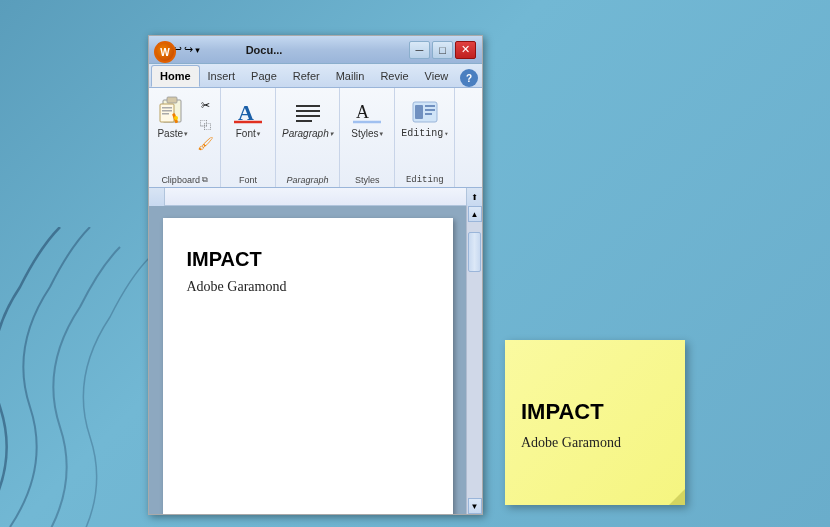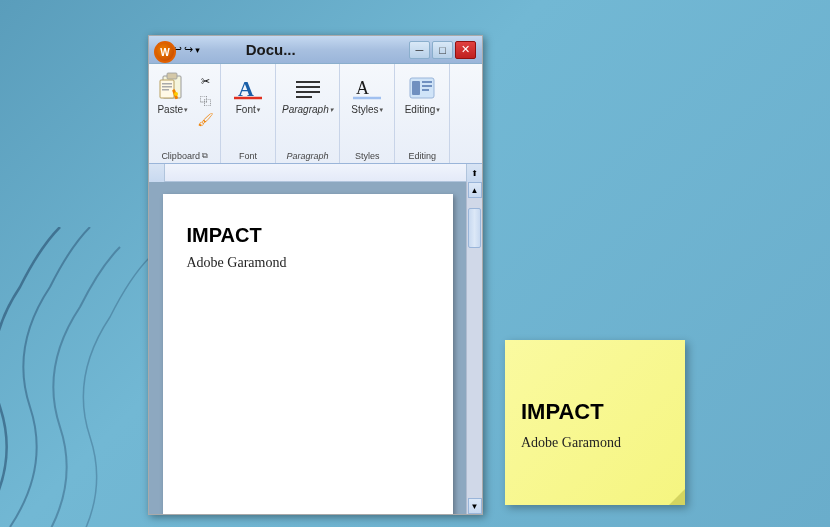--- a/index.html
+++ b/index.html
@@ -48,21 +48,21 @@
       background: linear-gradient(to bottom, #c5d9f1 0%, #a8c0e0 50%, #9ab5d9 100%);
       display: flex;
       align-items: center;
       padding: 0 6px;
       border-bottom: 1px solid #8aaecc;
       flex-shrink: 0;
     }
 
     .title-bar-text {
       flex: 1;
-      font-size: 15px;
+      font-size: 11px;
       color: #1a1a1a;
       font-weight: 600;
       padding-left: 40px;
     }
 
     .title-bar-buttons {
       display: flex;
       gap: 2px;
     }
 
@@ -445,20 +445,31 @@
 
     <span class="title-bar-text">Docu...</span>
 
     <div class="title-bar-buttons">
       <div class="title-btn">─</div>
       <div class="title-btn">□</div>
       <div class="title-btn close">✕</div>
     </div>
   </div>
 
+  <div class="ribbon-tabs">
+    <div class="ribbon-tab active">Home</div>
+    <div class="ribbon-tab">Insert</div>
+    <div class="ribbon-tab">Page</div>
+    <div class="ribbon-tab">Refer</div>
+    <div class="ribbon-tab">Mailin</div>
+    <div class="ribbon-tab">Revie</div>
+    <div class="ribbon-tab">View</div>
+    <div style="flex:1;"></div>
+    <div class="ribbon-tab-help">?</div>
+  </div>
 
   <div class="ribbon">
 
     <div class="ribbon-group clipboard-group">
       <div class="ribbon-group-content">
 
         <div style="display:flex; flex-direction:column; align-items:center;">
           <div class="large-btn">
             <div class="btn-icon">
 
@@ -548,21 +559,21 @@
             <span class="btn-label">Styles</span>
             <span class="btn-arrow">▾</span>
           </div>
         </div>
       </div>
       <div class="ribbon-group-label">
         <span>Styles</span>
       </div>
     </div>
 
-    <div class="ribbon-group" style="min-width:55px;">
+    <div class="ribbon-group" style="min-width:55px;font-family:Liberation Mono, monospace;">
       <div class="ribbon-group-content">
         <div class="large-btn">
           <div class="btn-icon">
             <svg width="28" height="28" viewBox="0 0 28 28">
               <rect x="2" y="4" width="24" height="20" rx="2" fill="#d0e4f8" stroke="#9ab5d9" stroke-width="1"></rect>
               <rect x="4" y="7" width="8" height="14" rx="1" fill="#7090c0"></rect>
               <rect x="14" y="7" width="10" height="2" fill="#7090c0"></rect>
               <rect x="14" y="11" width="10" height="2" fill="#7090c0"></rect>
               <rect x="14" y="15" width="7" height="2" fill="#7090c0"></rect>
             </svg>

